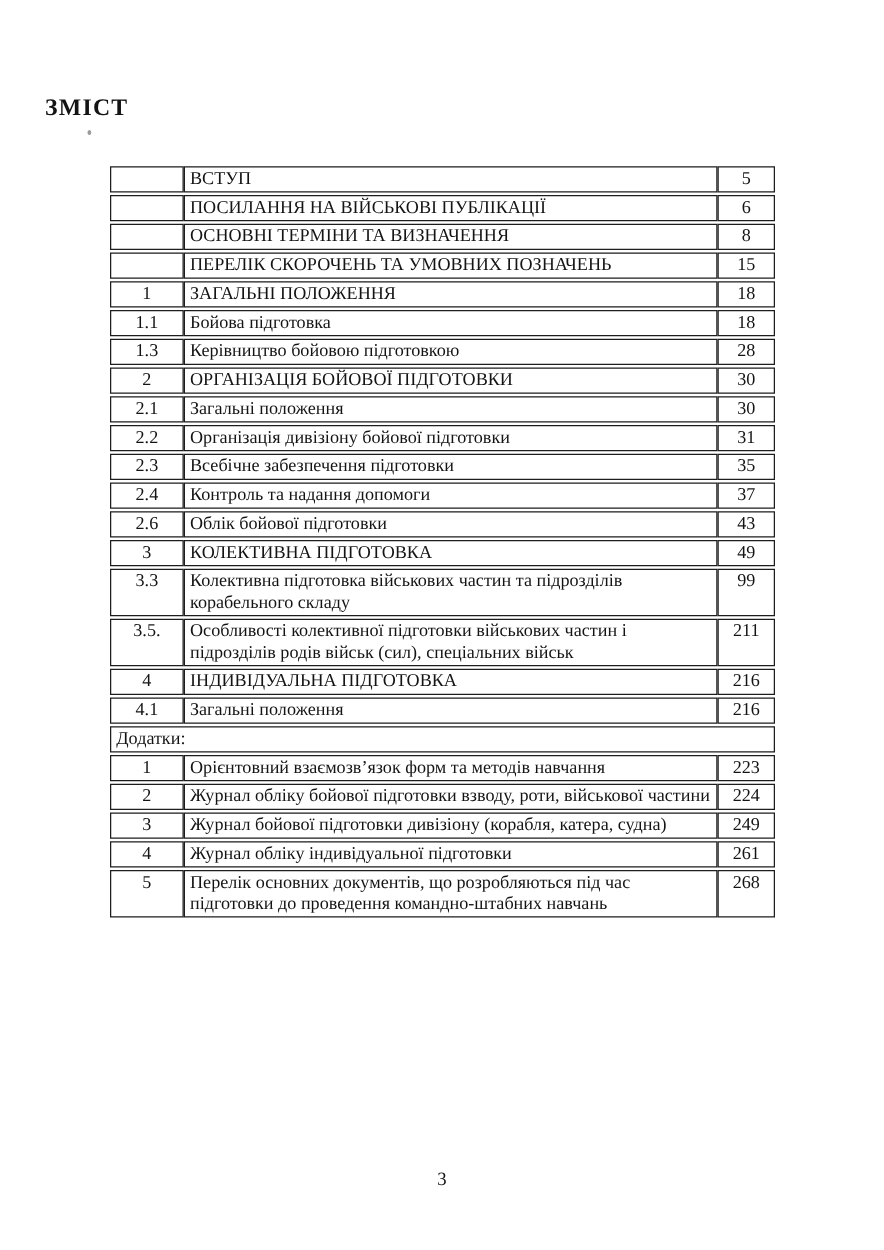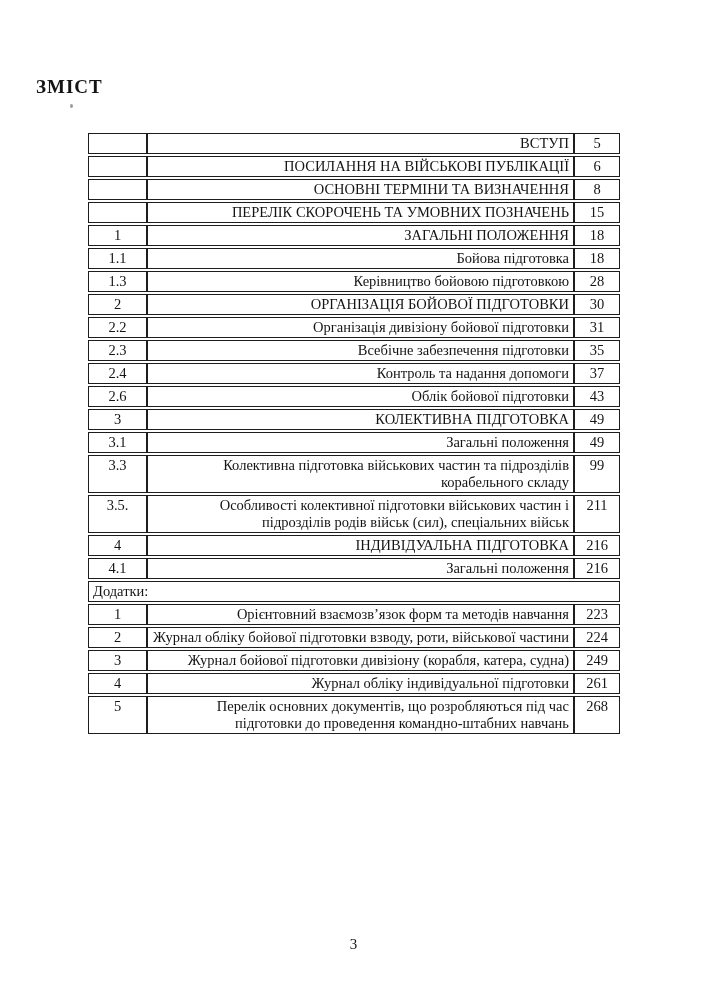--- a/index.html
+++ b/index.html
@@ -54,21 +54,20 @@
     vertical-align: top;
     overflow: hidden;
   }
   td.c-num {
     width: 49px;
     text-align: center;
   }
   td.c-title {
     padding-left: 8px;
     padding-right: 6px;
-    text-align: right;
   }
   td.c-page {
     width: 36px;
     text-align: center;
   }
   td.c-section {
     padding-left: 6px;
   }
   .page-footer {
     position: absolute;
@@ -123,20 +122,25 @@
           <td class="c-num">1.3</td>
           <td class="c-title">Керівництво бойовою підготовкою</td>
           <td class="c-page">28</td>
         </tr>
         <tr>
           <td class="c-num">2</td>
           <td class="c-title">ОРГАНІЗАЦІЯ БОЙОВОЇ ПІДГОТОВКИ</td>
           <td class="c-page">30</td>
         </tr>
         <tr>
+          <td class="c-num">2.1</td>
+          <td class="c-title">Загальні положення</td>
+          <td class="c-page">30</td>
+        </tr>
+        <tr>
           <td class="c-num">2.2</td>
           <td class="c-title">Організація дивізіону бойової підготовки</td>
           <td class="c-page">31</td>
         </tr>
         <tr>
           <td class="c-num">2.3</td>
           <td class="c-title">Всебічне забезпечення підготовки</td>
           <td class="c-page">35</td>
         </tr>
         <tr>
@@ -148,25 +152,20 @@
           <td class="c-num">2.6</td>
           <td class="c-title">Облік бойової підготовки</td>
           <td class="c-page">43</td>
         </tr>
         <tr>
           <td class="c-num">3</td>
           <td class="c-title">КОЛЕКТИВНА ПІДГОТОВКА</td>
           <td class="c-page">49</td>
         </tr>
         <tr>
-          <td class="c-num">3.1</td>
-          <td class="c-title">Загальні положення</td>
-          <td class="c-page">49</td>
-        </tr>
-        <tr>
           <td class="c-num">3.3</td>
           <td class="c-title">Колективна підготовка військових частин та підрозділів корабельного складу</td>
           <td class="c-page">99</td>
         </tr>
         <tr>
           <td class="c-num">3.5.</td>
           <td class="c-title">Особливості колективної підготовки військових частин і підрозділів родів військ (сил), спеціальних військ</td>
           <td class="c-page">211</td>
         </tr>
         <tr>

